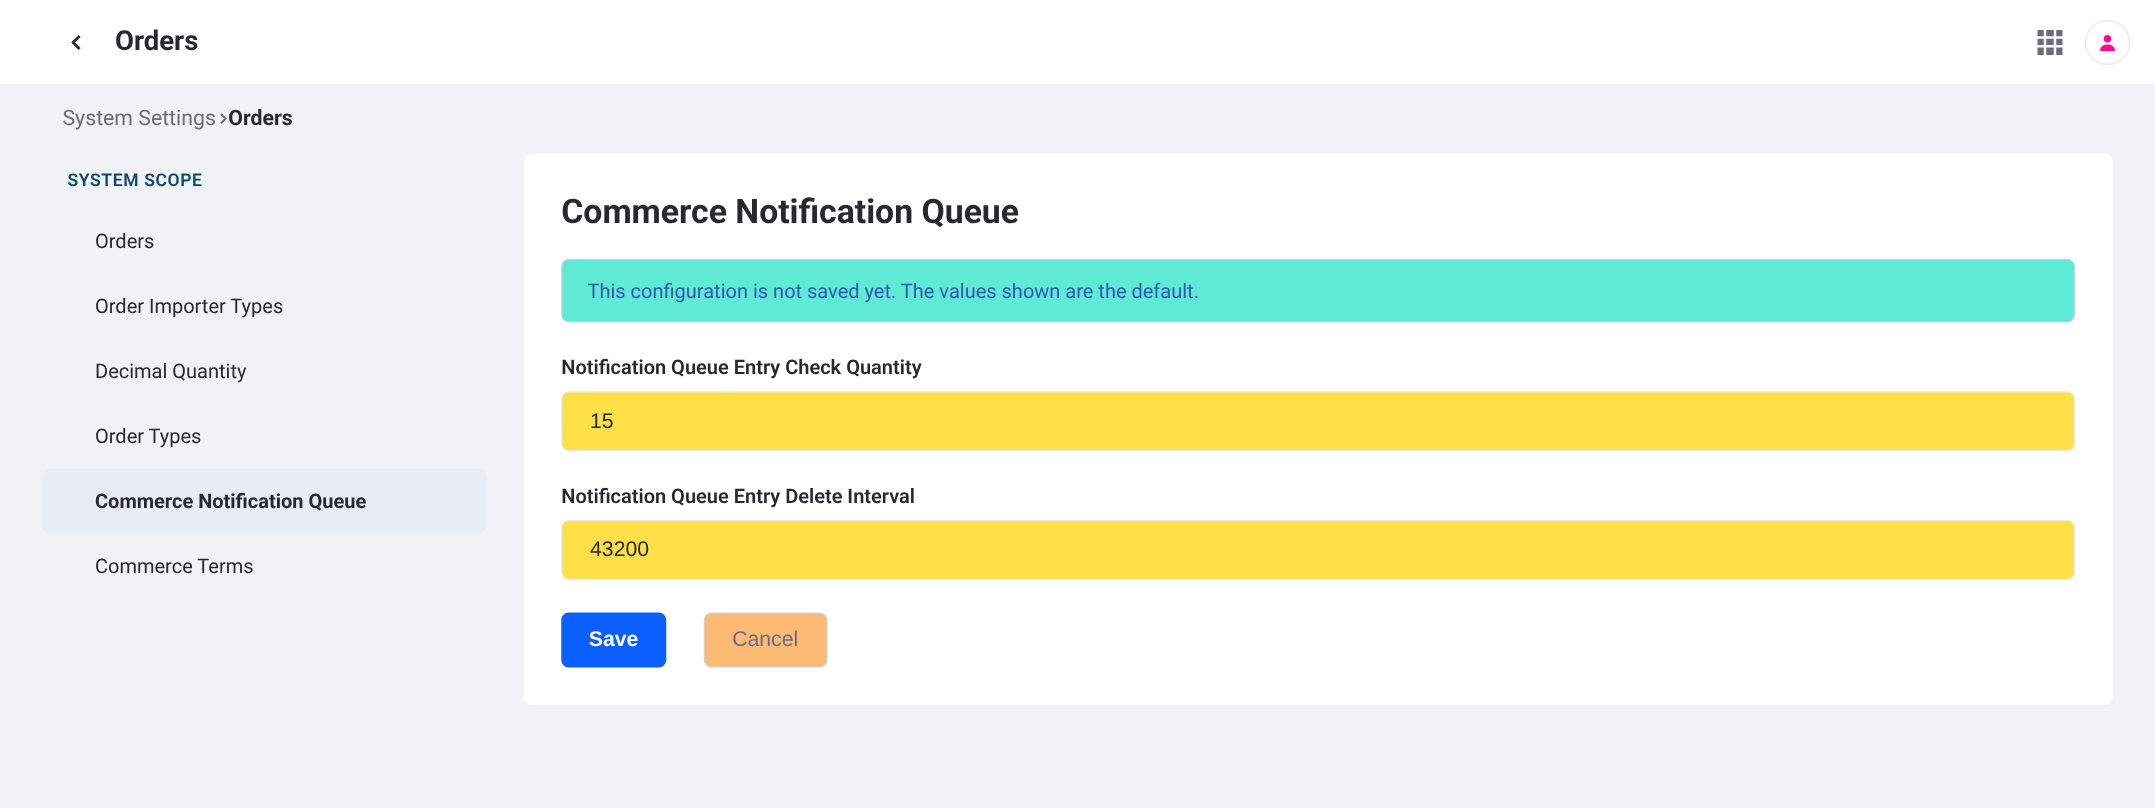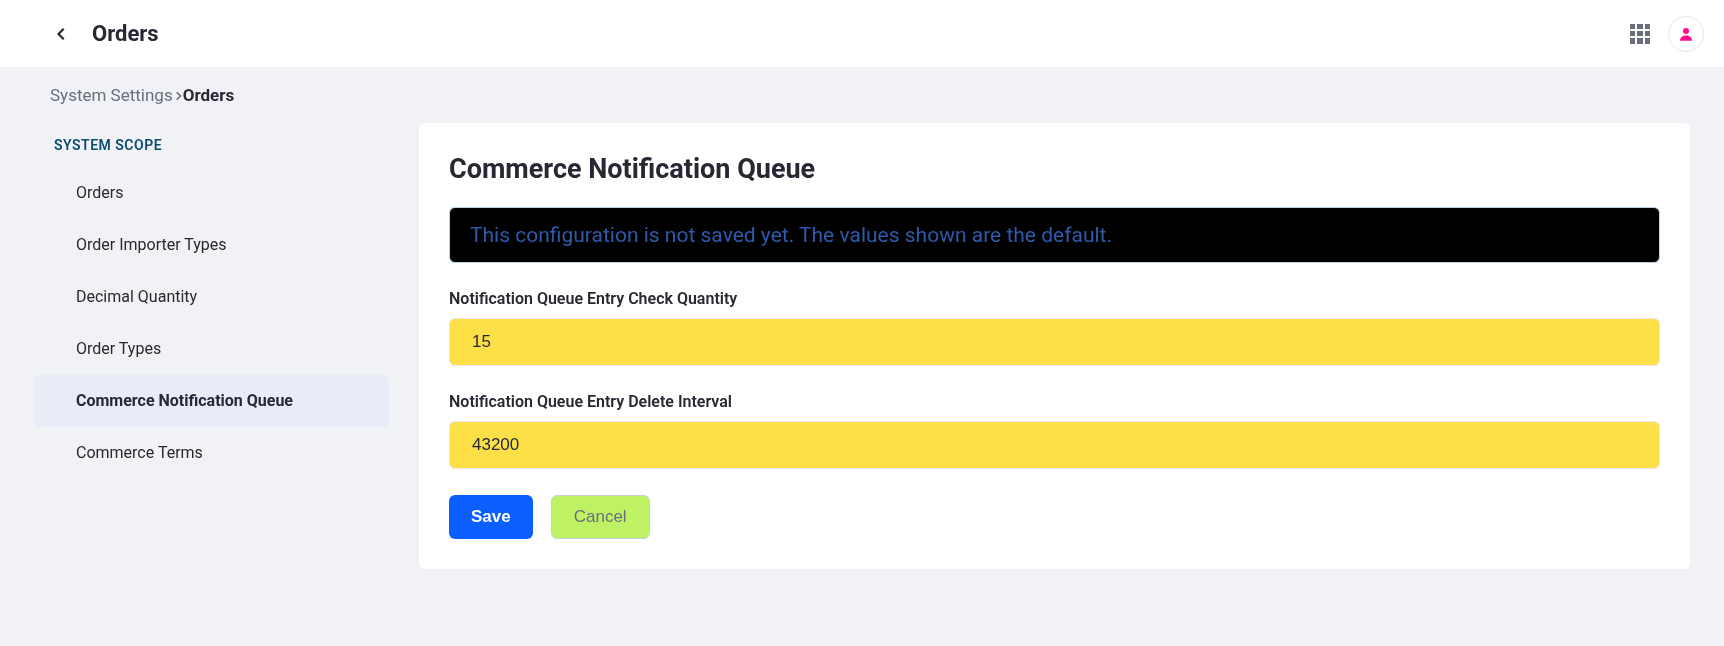--- a/index.html
+++ b/index.html
@@ -157,25 +157,25 @@
   padding: 30px;
 }
 
 .panel-title {
   font-size: 27px;
   font-weight: 700;
   margin-bottom: 22px;
 }
 
 .info-banner {
-  background: #000000;
+  background: #5eead4;
   border: 1px solid #bcd3f0;
   border-radius: 6px;
   padding: 15px 20px;
-  font-size: 21px;
+  font-size: 16px;
   color: #2e5aac;
   margin-bottom: 26px;
 }
 
 .form-group {
   margin-bottom: 26px;
 }
 
 .form-label {
   display: block;
@@ -190,40 +190,40 @@
   padding: 13px 22px;
   font-size: 17px;
   background: #fde047;
   border: 1px solid #e7e7ed;
   border-radius: 6px;
   color: #272833;
 }
 
 .button-row {
   display: flex;
-  gap: 18px;
+  gap: 30px;
   margin-top: 6px;
 }
 
 .btn {
   padding: 11px 22px;
   font-size: 17px;
   border-radius: 6px;
   cursor: pointer;
   border: none;
 }
 
 .btn-primary {
   background: #0b5fff;
   color: #fff;
   font-weight: 600;
 }
 
 .btn-secondary {
-  background: #bef264;
+  background: #fdba74;
   color: #6b6c7e;
   border: 1px solid #cdced9;
 }
 </style>
 </head>
 <body>
 
 <div class="top-bar">
   <div class="top-bar-left">
     <div class="back-chevron">

